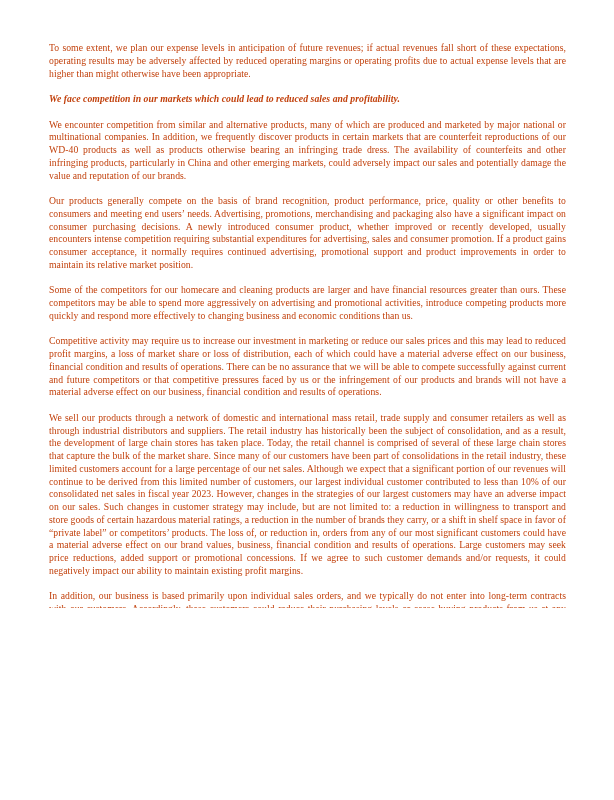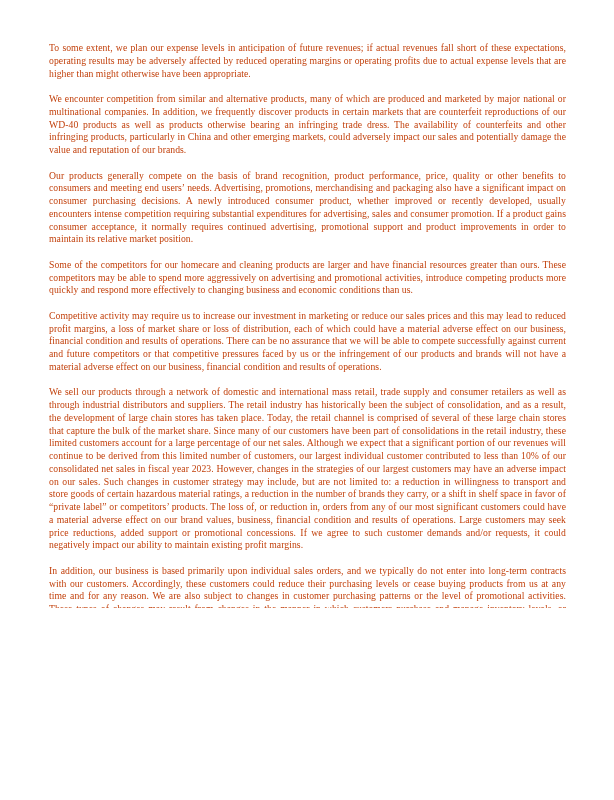--- a/index.html
+++ b/index.html
@@ -48,20 +48,21 @@
     font-size: 9.7px;
     line-height: 12.75px;
   }
 </style>
 </head>
 <body>
 
 <div class="page">
   <div class="doc-body" id="doc-body">
       <p class="doc-paragraph">To some extent, we plan our expense levels in anticipation of future revenues; if actual revenues fall short of these expectations, operating results may be adversely affected by reduced operating margins or operating profits due to actual expense levels that are higher than might otherwise have been appropriate.</p>
+      <h3 class="doc-heading">We face competition in our markets which could lead to reduced sales and profitability.</h3>
       <p class="doc-paragraph">We encounter competition from similar and alternative products, many of which are produced and marketed by major national or multinational companies. In addition, we frequently discover products in certain markets that are counterfeit reproductions of our WD-40 products as well as products otherwise bearing an infringing trade dress. The availability of counterfeits and other infringing products, particularly in China and other emerging markets, could adversely impact our sales and potentially damage the value and reputation of our brands.</p>
       <p class="doc-paragraph">Our products generally compete on the basis of brand recognition, product performance, price, quality or other benefits to consumers and meeting end users’ needs. Advertising, promotions, merchandising and packaging also have a significant impact on consumer purchasing decisions. A newly introduced consumer product, whether improved or recently developed, usually encounters intense competition requiring substantial expenditures for advertising, sales and consumer promotion. If a product gains consumer acceptance, it normally requires continued advertising, promotional support and product improvements in order to maintain its relative market position.</p>
       <p class="doc-paragraph">Some of the competitors for our homecare and cleaning products are larger and have financial resources greater than ours. These competitors may be able to spend more aggressively on advertising and promotional activities, introduce competing products more quickly and respond more effectively to changing business and economic conditions than us.</p>
       <p class="doc-paragraph">Competitive activity may require us to increase our investment in marketing or reduce our sales prices and this may lead to reduced profit margins, a loss of market share or loss of distribution, each of which could have a material adverse effect on our business, financial condition and results of operations. There can be no assurance that we will be able to compete successfully against current and future competitors or that competitive pressures faced by us or the infringement of our products and brands will not have a material adverse effect on our business, financial condition and results of operations.</p>
       <p class="doc-paragraph">We sell our products through a network of domestic and international mass retail, trade supply and consumer retailers as well as through industrial distributors and suppliers. The retail industry has historically been the subject of consolidation, and as a result, the development of large chain stores has taken place. Today, the retail channel is comprised of several of these large chain stores that capture the bulk of the market share. Since many of our customers have been part of consolidations in the retail industry, these limited customers account for a large percentage of our net sales. Although we expect that a significant portion of our revenues will continue to be derived from this limited number of customers, our largest individual customer contributed to less than 10% of our consolidated net sales in fiscal year 2023. However, changes in the strategies of our largest customers may have an adverse impact on our sales. Such changes in customer strategy may include, but are not limited to: a reduction in willingness to transport and store goods of certain hazardous material ratings, a reduction in the number of brands they carry, or a shift in shelf space in favor of “private label” or competitors’ products. The loss of, or reduction in, orders from any of our most significant customers could have a material adverse effect on our brand values, business, financial condition and results of operations. Large customers may seek price reductions, added support or promotional concessions. If we agree to such customer demands and/or requests, it could negatively impact our ability to maintain existing profit margins.</p>
       <p class="doc-paragraph">In addition, our business is based primarily upon individual sales orders, and we typically do not enter into long-term contracts with our customers. Accordingly, these customers could reduce their purchasing levels or cease buying products from us at any time and for any reason. We are also subject to changes in customer purchasing patterns or the level of promotional activities. These types of changes may result from changes in the manner in which customers purchase and manage inventory levels, or display and promote products within their stores. Other potential factors such as customer disputes regarding shipments, fees, merchandise condition or related matters may also impact operating results. If we cease doing business with a significant customer or if sales of our products to a significant customer materially decrease, our business, financial condition and results of operations may be harmed.</p>
     </div>
   <div class="page-number">16</div>
 </div>
 

